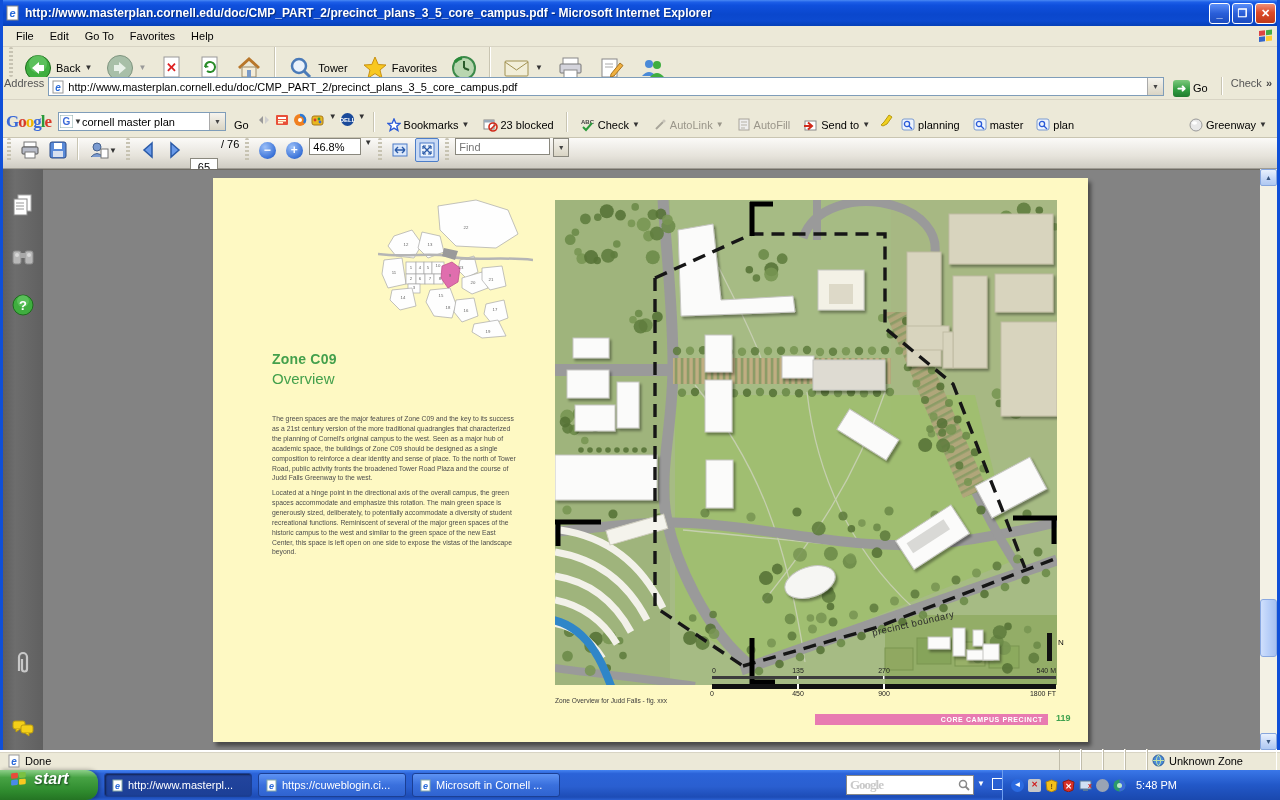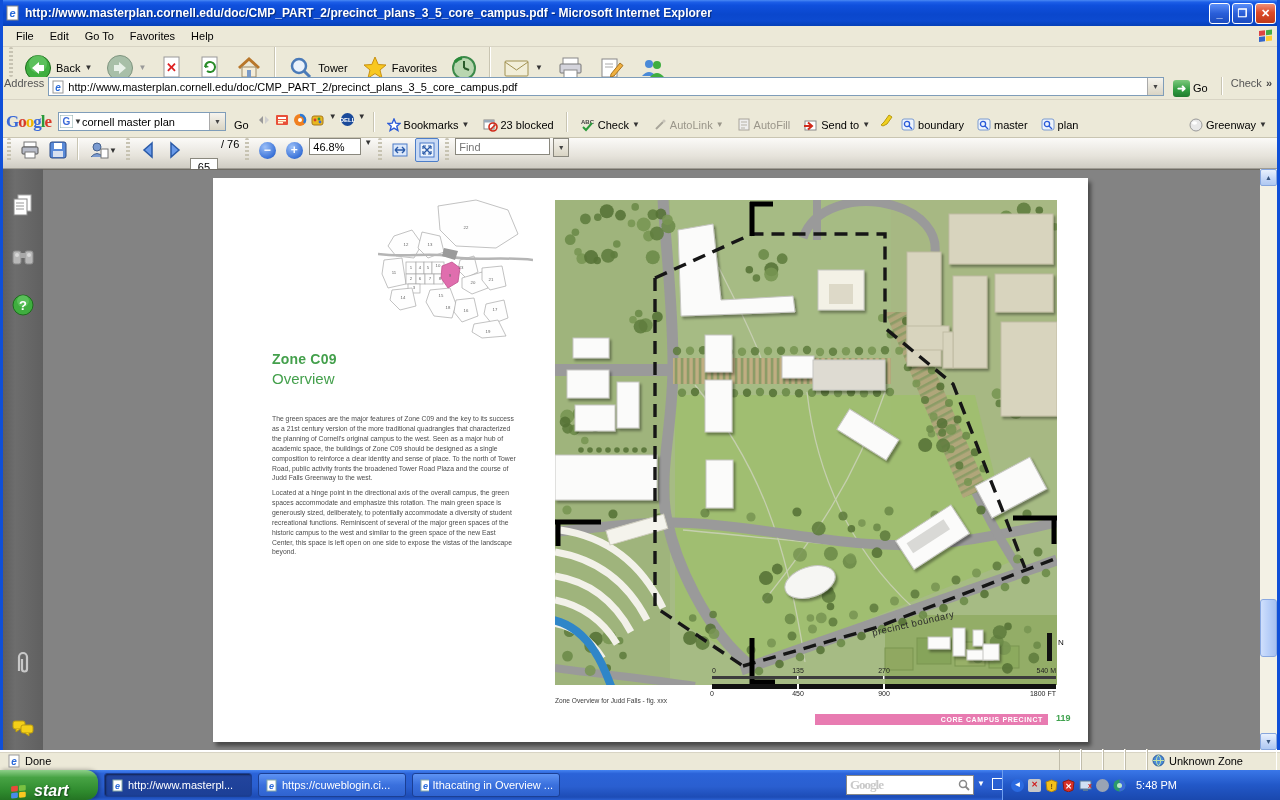--- a/index.html
+++ b/index.html
@@ -38,38 +38,38 @@
 .micon{width:15px;height:15px;display:inline-flex;align-items:center;justify-content:center}
 
 .pdfbar{left:0;top:138px;width:1280px;height:31px;background:linear-gradient(180deg,#fbfaf8,#e6e3db 60%,#cfccc3);border-bottom:1px solid #9f9c94;padding-left:4px;gap:3px}
 .pbtn{display:flex;align-items:center;justify-content:center;min-width:24px;height:24px;border:1px solid transparent;border-radius:2px;padding:0 2px}
 .pbtn.sel{background:#c8d9f4;border:1px solid #4d7ec8}
 .pdfbar input{border:1px solid #8a887e;height:17px;font-size:11px;font-family:inherit;padding:0 3px;outline:none}
 .blue-circle{width:17px;height:17px;border-radius:50%;background:radial-gradient(circle at 35% 30%,#9cc0f8,#3a72d8 70%,#23509c);color:#fff;font-weight:bold;display:flex;align-items:center;justify-content:center;font-size:12px;line-height:1}
 
 .mainbg{left:3px;top:169px;right:3px;bottom:50px;background:#838383;border-top:1px solid #6e6b64}
 .pdfside{left:3px;top:169px;width:40px;bottom:50px;background:linear-gradient(90deg,#5e5e5e,#6d6d6d 30%,#606060);display:flex;flex-direction:column;align-items:center}
-.page{left:213px;top:178px;width:875px;height:564px;background:#ffffff;box-shadow:3px 4px 4px rgba(0,0,0,.45)}
+.page{left:213px;top:178px;width:875px;height:564px;background:#fef9c3;box-shadow:3px 4px 4px rgba(0,0,0,.45)}
 .scroll{top:169px;right:3px;width:17px;bottom:50px;background:#f3f1e5}
 .sbtn{width:17px;height:17px;background:linear-gradient(180deg,#e9f1fd,#c4d6f6 60%,#aec8f2);border:1px solid #87a6dd;border-radius:2px;color:#39567f;font-size:7px;display:flex;align-items:center;justify-content:center}
 .sthumb{position:absolute;left:0;width:17px;height:58px;background:linear-gradient(90deg,#cfdffc,#b8cff8 50%,#a6c0f0);border:1px solid #89a8e0;border-radius:3px}
 
 .h-zone{font-size:14px;font-weight:bold;color:#44a04c;letter-spacing:.2px}
 .h-over{font-size:15px;color:#44a04c}
 .body-copy{width:246px;font-size:6.8px;line-height:9.9px;color:#4c4c4c;text-align:left}
 .caption{font-size:6.6px;color:#3c3c3c}
 .scale-lab{position:absolute;font-size:7px;color:#222;transform:translateX(-50%);white-space:nowrap}
 .pinkbar{background:#e87bb1;color:#fff;font-size:7px;font-weight:bold;letter-spacing:.6px;display:flex;align-items:center;justify-content:flex-end;padding-right:5px}
 .pagenum{color:#3fa24e;font-weight:bold;font-size:9px}
 
 .statusbar{left:0;top:750px;width:1280px;height:20px;background:#ece9d8;border-top:1px solid #fff;box-shadow:inset 0 1px 0 #fff,inset 0 2px 0 #d8d4c4;display:flex;align-items:center;padding:0 3px;font-size:11px}
 .spane{height:16px;border-left:1px solid #c1bdab;border-right:1px solid #fff;display:flex;align-items:center;padding:12px 4px;gap:4px}
 
 .taskbar{left:0;top:770px;width:1280px;height:30px;background:linear-gradient(180deg,#4584f2 0%,#2b63d8 12%,#2a5fd0 55%,#1d4cb6 90%,#2a5fd0 100%)}
-.startbtn{position:absolute;left:0;top:0;height:30px;width:98px;border-radius:0 12px 12px 0;background:linear-gradient(180deg,#8ed08a 0%,#47a344 25%,#2f8b2e 70%,#247423 100%);display:flex;align-items:flex-end;gap:6px;padding-left:10px;color:#fff;font-weight:bold;font-style:italic;font-size:16px;text-shadow:1px 1px 2px #14421a;box-shadow:2px 0 4px rgba(0,0,0,.35)}
+.startbtn{position:absolute;left:0;top:0;height:30px;width:98px;border-radius:0 12px 12px 0;background:linear-gradient(180deg,#8ed08a 0%,#47a344 25%,#2f8b2e 70%,#247423 100%);display:flex;align-items:flex-start;gap:6px;padding-left:10px;color:#fff;font-weight:bold;font-style:italic;font-size:16px;text-shadow:1px 1px 2px #14421a;box-shadow:2px 0 4px rgba(0,0,0,.35)}
 .task{position:absolute;top:3px;height:24px;border-radius:3px;background:linear-gradient(180deg,#5d93f4,#3a70dd 50%,#2f63d0);border:1px solid #1b3f94;color:#fff;display:flex;align-items:center;gap:4px;padding:0 6px;font-size:11px;white-space:nowrap;overflow:hidden}
 .task.active{background:linear-gradient(180deg,#23459e,#1c3f96);box-shadow:inset 1px 1px 2px rgba(0,0,0,.5)}
 .tray{position:absolute;right:0;top:0;height:30px;left:1002px;background:linear-gradient(180deg,#3a77e8 0%,#2258c8 50%,#1a48ae 100%);border-left:1px solid #6fa0f0;display:flex;align-items:center;gap:4px;padding-left:8px;color:#fff}
 .ticon{width:13px;height:13px;border-radius:2px;display:inline-flex;align-items:center;justify-content:center;font-size:8px;line-height:1}
 .gd-search{position:absolute;left:846px;top:5px;width:128px;height:20px;background:#fff;border:1px solid #888;display:flex;align-items:center;justify-content:space-between;padding:0 3px}
 .gd-water{font-family:"Liberation Serif",serif;font-weight:bold;font-size:13px;color:#c9c9c9;letter-spacing:-1px}
 
 #zone-labels text{font-size:4.3px;fill:#666;text-anchor:middle;font-family:"Liberation Sans",sans-serif}
 .edgeL{left:0;top:0;width:3px;height:770px;background:#0f4fd8}
 .edgeR{right:0;top:0;width:3px;height:770px;background:#0f4fd8}
@@ -328,21 +328,21 @@
         <svg width="14" height="14">
           <path d="M2,12 L5,9 L10,2 L13,4 L8,11 L4,13 Z" fill="#f0d020" stroke="#b89a10"></path>
         </svg>
       </span>
     <span class="gword">
       <svg width="14" height="13">
           <rect x="1" y="1" width="12" height="11" rx="2" fill="#eef4fc" stroke="#7a9ad0"></rect>
           <circle cx="6" cy="6" r="2.6" fill="none" stroke="#2a5ad8" stroke-width="1.3"></circle>
           <line x1="8" y1="8" x2="11" y2="11" stroke="#2a5ad8" stroke-width="1.3"></line>
         </svg>
-      <span>boundary</span>
+      <span>planning</span>
     </span>
     <span class="gword">
       <svg width="14" height="13">
           <rect x="1" y="1" width="12" height="11" rx="2" fill="#eef4fc" stroke="#7a9ad0"></rect>
           <circle cx="6" cy="6" r="2.6" fill="none" stroke="#2a5ad8" stroke-width="1.3"></circle>
           <line x1="8" y1="8" x2="11" y2="11" stroke="#2a5ad8" stroke-width="1.3"></line>
         </svg>
       <span>master</span>
     </span>
     <span class="gword">
@@ -952,21 +952,21 @@
           <rect x="2" y="1" width="9" height="11" fill="#fff" stroke="#8aa"></rect>
           <text x="6.5" y="10" font-size="9" font-weight="bold" fill="#2a6ad8" text-anchor="middle" font-style="italic">e</text>
         </svg>
       <span>https://cuweblogin.ci...</span>
     </div>
     <div class="task" style="left:412px;width:148px">
       <svg width="13" height="13">
           <rect x="2" y="1" width="9" height="11" fill="#fff" stroke="#8aa"></rect>
           <text x="6.5" y="10" font-size="9" font-weight="bold" fill="#2a6ad8" text-anchor="middle" font-style="italic">e</text>
         </svg>
-      <span>Ithacating in Overview ...</span>
+      <span>Microsoft in Cornell ...</span>
     </div>
     <div class="gd-search">
       <span class="gd-water">Google</span>
       <svg width="12" height="12">
           <circle cx="5" cy="5" r="3.5" fill="none" stroke="#888" stroke-width="1.5"></circle>
           <line x1="7.5" y1="7.5" x2="11" y2="11" stroke="#888" stroke-width="1.8"></line>
         </svg>
     </div>
     <span class="abs" style="left:977px;top:9px;color:#fff;font-size:8px">▼</span>
     <span class="abs" style="left:992px;top:8px;width:12px;height:12px;border:1.5px solid #fff"></span>

